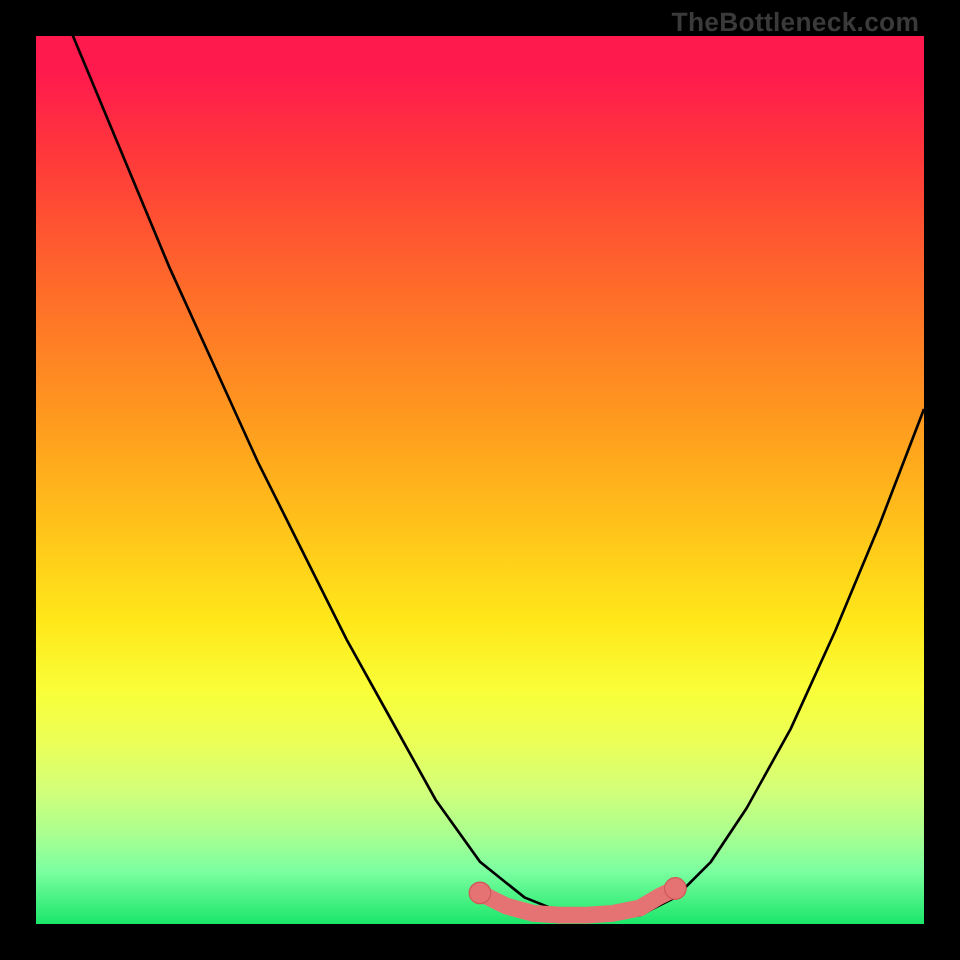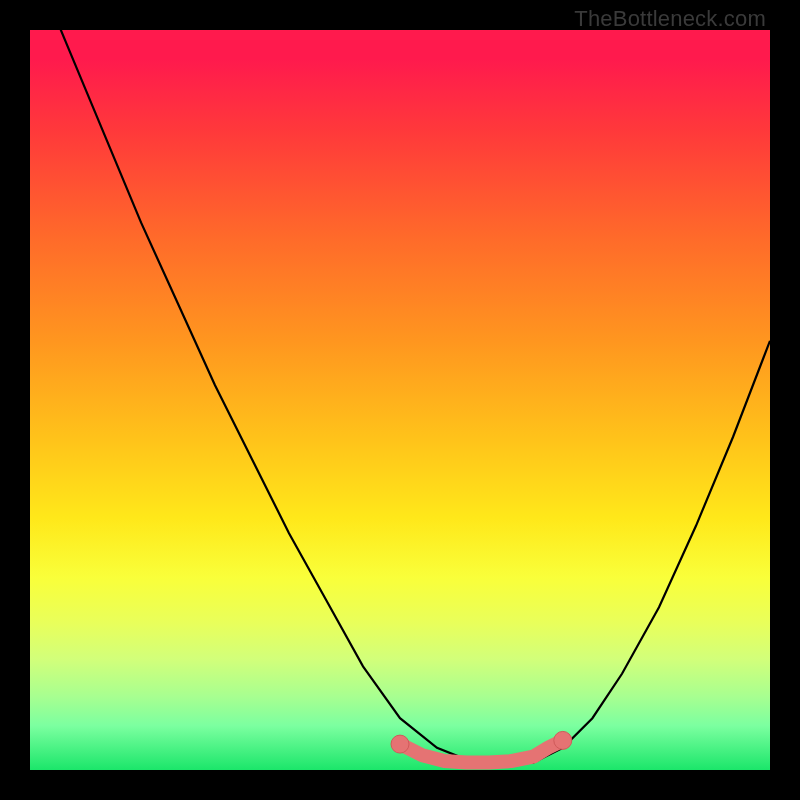--- a/index.html
+++ b/index.html
@@ -43,21 +43,21 @@
       #7cffa0 94%,
       #1be66a 100%
     );
   }
   .watermark {
     position: absolute;
     top: 6px;
     right: 34px;
     color: #3a3a3a;
     font-size: 22px;
-    font-weight: 400;
+    font-weight: 700;
     letter-spacing: 0.2px;
     z-index: 5;
   }
   svg.curve {
     position: absolute;
     inset: 0;
     width: 100%;
     height: 100%;
   }
 </style>

